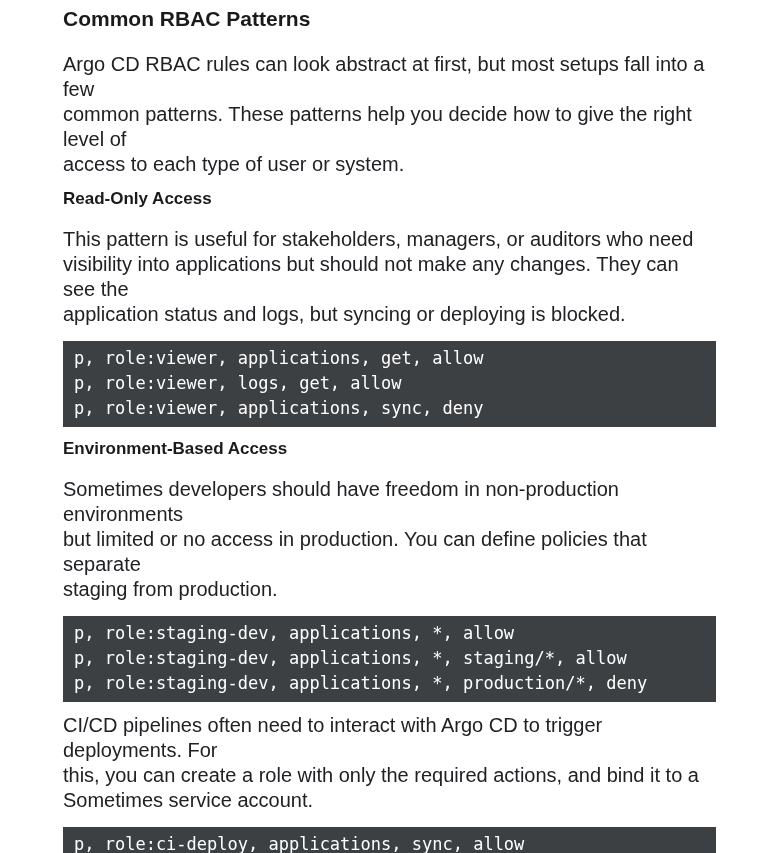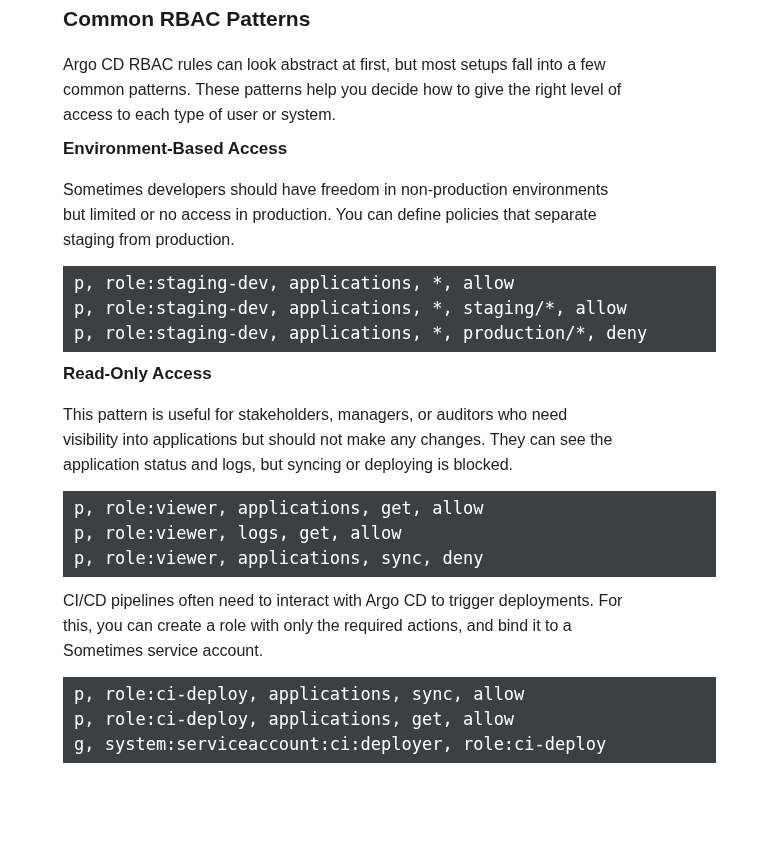--- a/index.html
+++ b/index.html
@@ -13,21 +13,21 @@
   }
   .doc { padding: 6px 68px 8px 63px; }
   .doc-title {
     font-size: 21px;
     line-height: 26px;
     font-weight: 700;
     margin: 0 0 20px 0;
     color: var(--heading-text, #1a1a1a);
   }
   .para {
-    font-size: 16px;
+    font-size: 20px;
     line-height: 25px;
     margin: 0 0 11px 0;
     white-space: pre-line;
   }
   .section-heading {
     font-size: 17px;
     line-height: 21px;
     font-weight: 700;
     margin: 4px 0 18px 0;
     color: var(--heading-text, #1a1a1a);
@@ -49,37 +49,37 @@
 
 <main class="doc">
 
   <h1 class="doc-title">Common RBAC Patterns</h1>
 
   <p class="para">Argo CD RBAC rules can look abstract at first, but most setups fall into a few
 common patterns. These patterns help you decide how to give the right level of
 access to each type of user or system.</p>
 
   <section class="section">
+    <h2 class="section-heading">Read-Only Access</h2>
+    <p class="para">This pattern is useful for stakeholders, managers, or auditors who need
+visibility into applications but should not make any changes. They can see the
+application status and logs, but syncing or deploying is blocked.</p>
+    <pre class="code-block">p, role:viewer, applications, get, allow
+p, role:viewer, logs, get, allow
+p, role:viewer, applications, sync, deny</pre>
+  </section>
+
+  <section class="section">
     <h2 class="section-heading">Environment-Based Access</h2>
     <p class="para">Sometimes developers should have freedom in non-production environments
 but limited or no access in production. You can define policies that separate
 staging from production.</p>
     <pre class="code-block">p, role:staging-dev, applications, *, allow
 p, role:staging-dev, applications, *, staging/*, allow
 p, role:staging-dev, applications, *, production/*, deny</pre>
-  </section>
-
-  <section class="section">
-    <h2 class="section-heading">Read-Only Access</h2>
-    <p class="para">This pattern is useful for stakeholders, managers, or auditors who need
-visibility into applications but should not make any changes. They can see the
-application status and logs, but syncing or deploying is blocked.</p>
-    <pre class="code-block">p, role:viewer, applications, get, allow
-p, role:viewer, logs, get, allow
-p, role:viewer, applications, sync, deny</pre>
   </section>
 
   <section class="section">
     <p class="para">CI/CD pipelines often need to interact with Argo CD to trigger deployments. For
 this, you can create a role with only the required actions, and bind it to a
 Sometimes service account.</p>
     <pre class="code-block">p, role:ci-deploy, applications, sync, allow
 p, role:ci-deploy, applications, get, allow
 g, system:serviceaccount:ci:deployer, role:ci-deploy</pre>
   </section>

